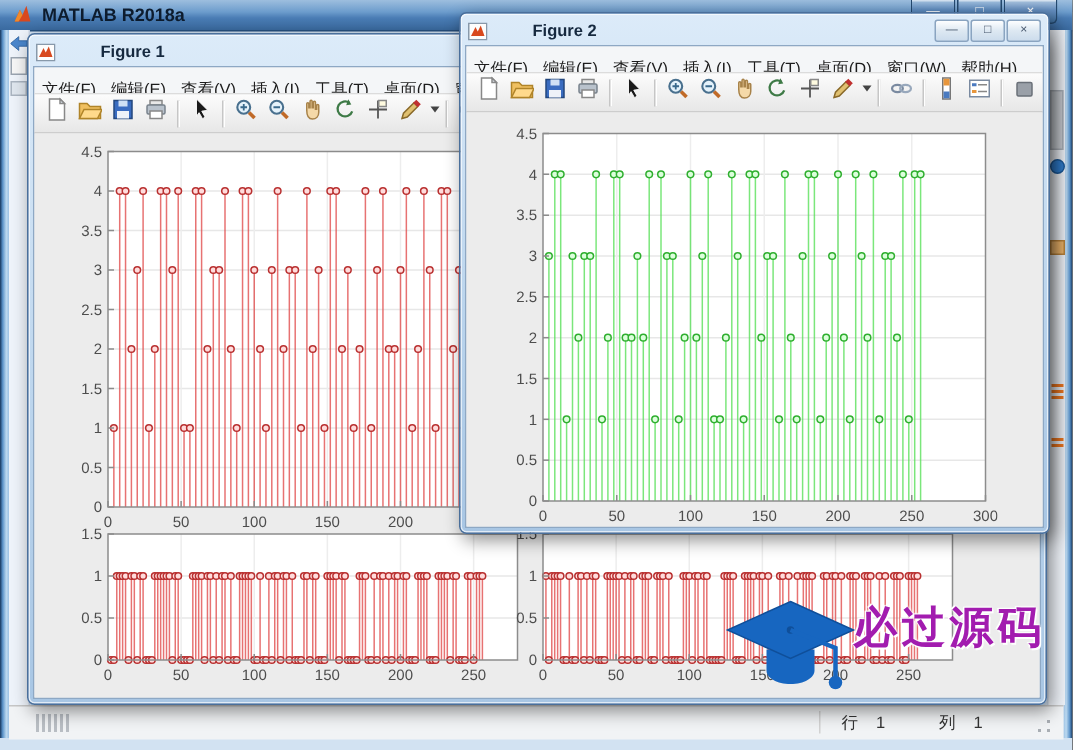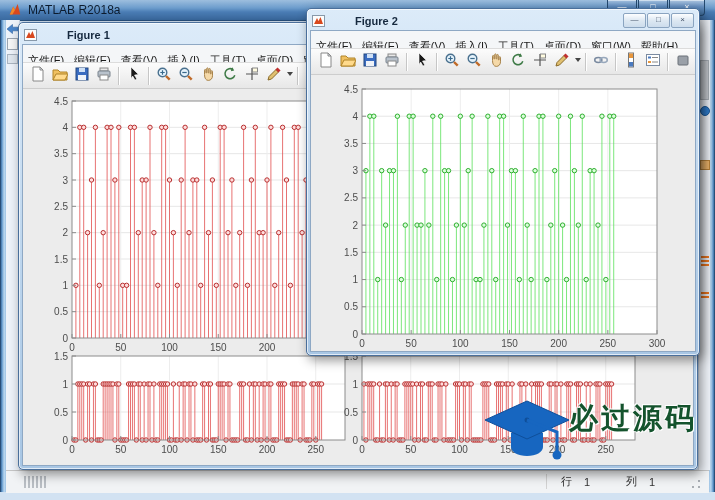--- a/index.html
+++ b/index.html
@@ -3,21 +3,21 @@
 <meta charset="utf-8">
 <style>
   html,body{margin:0;padding:0;background:#222;}
   #stage{position:relative;width:715px;height:500px;overflow:hidden;
          font-family:"Liberation Sans","DejaVu Sans",sans-serif;
          background:#d2e2f2;user-select:none;}
   
   .main-titlebar{position:absolute;left:0;top:0;width:715px;height:20px;
      background:linear-gradient(180deg,#9dbede 0%,#6c9ccc 40%,#4a7cb4 60%,#3a6aa0 100%);
      border-bottom:1px solid #27517f;display:flex;align-items:center;}
-  .main-title-text{font-size:12px;color:#0d1c2e;margin-left:6px;font-weight:normal;}
+  .main-title-text{font-size:12px;color:#0d1c2e;margin-left:6px;font-weight:bold;}
   .main-logo{margin-left:8px;width:14px;height:14px;}
   .win-controls{position:absolute;right:10px;top:0;display:flex;gap:1px;}
   .win-btn{width:28px;height:15px;border:1px solid #24496f;border-top:none;
      border-radius:0 0 4px 4px;color:#fff;font-size:9px;line-height:14px;text-align:center;
      background:linear-gradient(180deg,#a7c4e2,#5e8cc0 45%,#40719f);box-shadow:inset 0 1px 0 rgba(255,255,255,.5);}
   .win-btn.close{width:34px;background:linear-gradient(180deg,#b0c8e2,#6690c2 45%,#3f6f9e);}
   .edge{position:absolute;background:linear-gradient(90deg,#16365c,#5b93c9 30%,#bcd9f0 70%,#9dc2e4);}
   .edge-l{left:0;top:20px;width:6px;height:472px;}
   .edge-r{right:0;top:20px;width:6px;height:472px;background:linear-gradient(270deg,#16365c,#5b93c9 30%,#bcd9f0 70%,#9dc2e4);}
   .edge-b{left:0;top:492px;width:715px;height:8px;background:linear-gradient(180deg,#aee6f2,#5b93c9 45%,#1c4a7e);}
@@ -64,21 +64,21 @@
   .fig-toolbar{height:25px;background:linear-gradient(180deg,#fcfcfc,#e7e7e7);
      border-bottom:1px solid #cdcdcd;display:flex;align-items:center;padding-left:4px;overflow:hidden;}
   .tbtn{width:22px;height:20px;display:flex;align-items:center;justify-content:center;flex:none;}
   .tbtn.narrow{width:9px;}
   .tb-sep{width:1px;height:18px;background:#c6c6c6;border-right:1px solid #fff;margin:0 3px;flex:none;}
   .fig-client{flex:1;background:#ececec;position:relative;overflow:hidden;}
   .chart{position:absolute;}
   .chart svg{display:block;}
   
   .watermark{position:absolute;left:483px;top:393px;width:225px;height:78px;z-index:40;pointer-events:none;}
-  .wm-cn{position:absolute;left:86px;top:6px;font-size:29px;font-weight:bold;color:#14532d;
+  .wm-cn{position:absolute;left:86px;top:6px;font-size:29px;font-weight:bold;color:#a21caf;
      letter-spacing:3px;text-shadow:0 0 2px #fff,0 0 2px #fff,1px 1px 0 #fff,-1px -1px 0 #fff;}
   .wm-en{position:absolute;left:72px;top:40px;font-size:23px;font-weight:bold;color:#8f9398;
      letter-spacing:0px;text-shadow:0 0 2px #fff,1px 1px 0 #fff;}
   .wm-cap{position:absolute;left:0;top:6px;}
 </style>
 </head>
 <body>
 
 <div id="stage">
 

